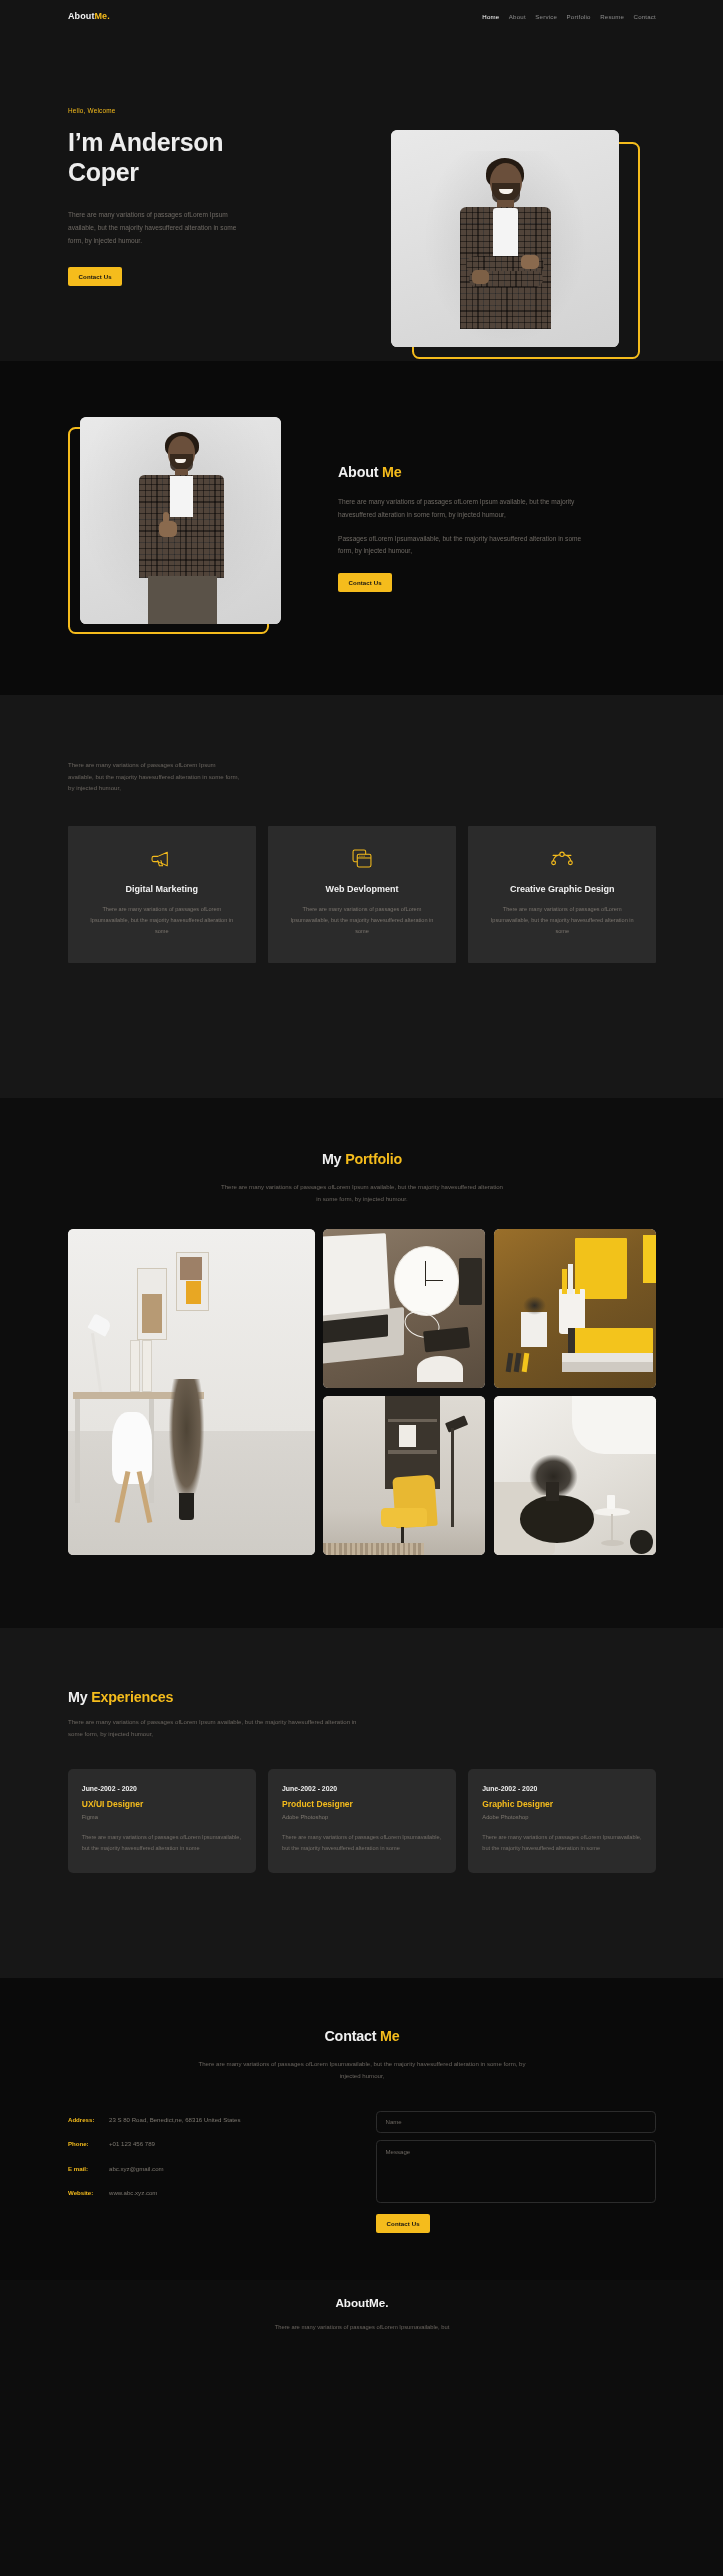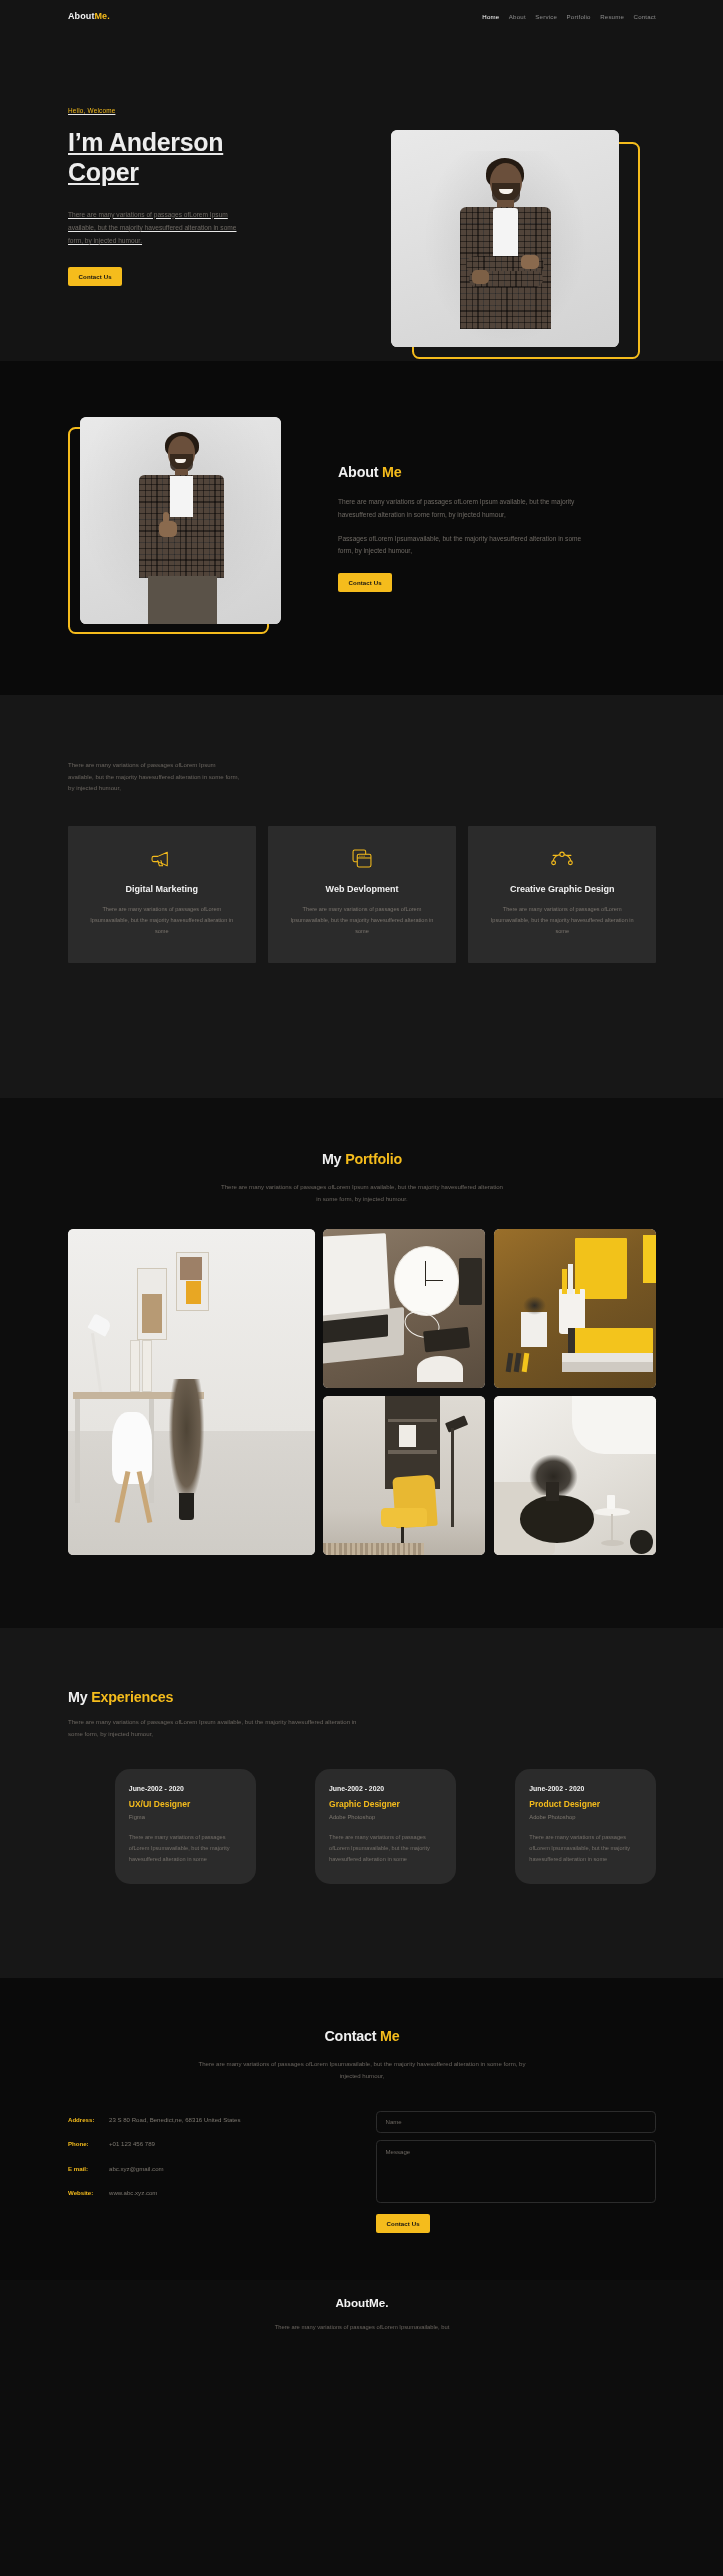--- a/index.html
+++ b/index.html
@@ -26,21 +26,21 @@
   .nav-links{display:flex;gap:9.5px;align-items:center;}
   .nav-links a{
     font-size:6.1px;color:#8d8d8d;text-decoration:none;letter-spacing:0.2px;
   }
   .nav-links a.active{color:#ffffff;}
   
   .hero{
     width:724px;height:329px;background:#141414;
     display:flex;align-items:center;padding:0 68px;position:relative;
   }
-  .hero-left{width:254px;text-decoration:underline;}
+  .hero-left{width:254px;}
   .hello{color:#f5bc1c;font-size:6.4px;margin-bottom:12.7px;letter-spacing:0.2px;}
   .hero-title{
     font-size:25px;font-weight:bold;line-height:1.22;color:#ededed;
     letter-spacing:-0.3px;margin-bottom:20px;
   }
   .hero-desc{
     font-size:6.6px;line-height:2.0;color:#6f6a64;max-width:175px;margin-bottom:20px;
   }
   .btn-yellow{
     display:inline-block;background:#f5bc1c;color:#121212;border:none;
@@ -110,21 +110,21 @@
   }
   .tile{border-radius:5.3px;overflow:hidden;position:relative;background:#d6d2cc;}
   .tile.big{grid-row:1 / span 2;}
   
   .t-wall{position:absolute;inset:0;}
   
   .exp{width:724px;height:350px;background:#171717;padding:61px 68px 0;}
   .exp .sec-title{margin-bottom:11px;}
   .exp-desc{font-size:6.1px;line-height:1.95;color:#6b6660;max-width:297px;margin-bottom:29px;}
   .exp-card{
-    flex:1;background:#2b2b2b;border-radius:15px;padding:16px 13.8px 19px;margin-left:47px;
+    flex:1;background:#2b2b2b;border-radius:5px;padding:16px 13.8px 19px;
   }
   .exp-date{font-size:6.9px;font-weight:bold;color:#f0f0f0;margin-bottom:7.4px;}
   .exp-role{font-size:8.5px;font-weight:bold;color:#f5bc1c;margin-bottom:5.3px;}
   .exp-tool{font-size:5.8px;color:#7e7870;margin-bottom:11.7px;}
   .exp-body{font-size:5.6px;line-height:1.95;color:#75706a;}
   
   .contact{width:724px;height:302px;background:#0a0a0a;padding:50px 68px 0;text-align:center;}
   .contact .sec-title{margin-bottom:13.8px;}
   .contact-desc{font-size:6.1px;line-height:1.95;color:#6b6660;max-width:329px;margin:0 auto 29px;}
   .contact-body{display:flex;text-align:left;gap:32px;}
@@ -405,27 +405,27 @@
 
   <div class="cards">
     <div class="exp-card">
       <div class="exp-date">June-2002 - 2020</div>
       <div class="exp-role">UX/UI Designer</div>
       <div class="exp-tool">Figma</div>
       <p class="exp-body">There are many variations of passages ofLorem Ipsumavailable, but the majority havesuffered alteration in some</p>
     </div>
     <div class="exp-card">
       <div class="exp-date">June-2002 - 2020</div>
-      <div class="exp-role">Graphic Designer</div>
+      <div class="exp-role">Product Designer</div>
       <div class="exp-tool">Adobe Photoshop</div>
       <p class="exp-body">There are many variations of passages ofLorem Ipsumavailable, but the majority havesuffered alteration in some</p>
     </div>
     <div class="exp-card">
       <div class="exp-date">June-2002 - 2020</div>
-      <div class="exp-role">Product Designer</div>
+      <div class="exp-role">Graphic Designer</div>
       <div class="exp-tool">Adobe Photoshop</div>
       <p class="exp-body">There are many variations of passages ofLorem Ipsumavailable, but the majority havesuffered alteration in some</p>
     </div>
   </div>
 </section>
 
 <section class="contact">
   <h2 class="sec-title">
     <span>Contact </span><span class="accent">Me</span>
   </h2>

